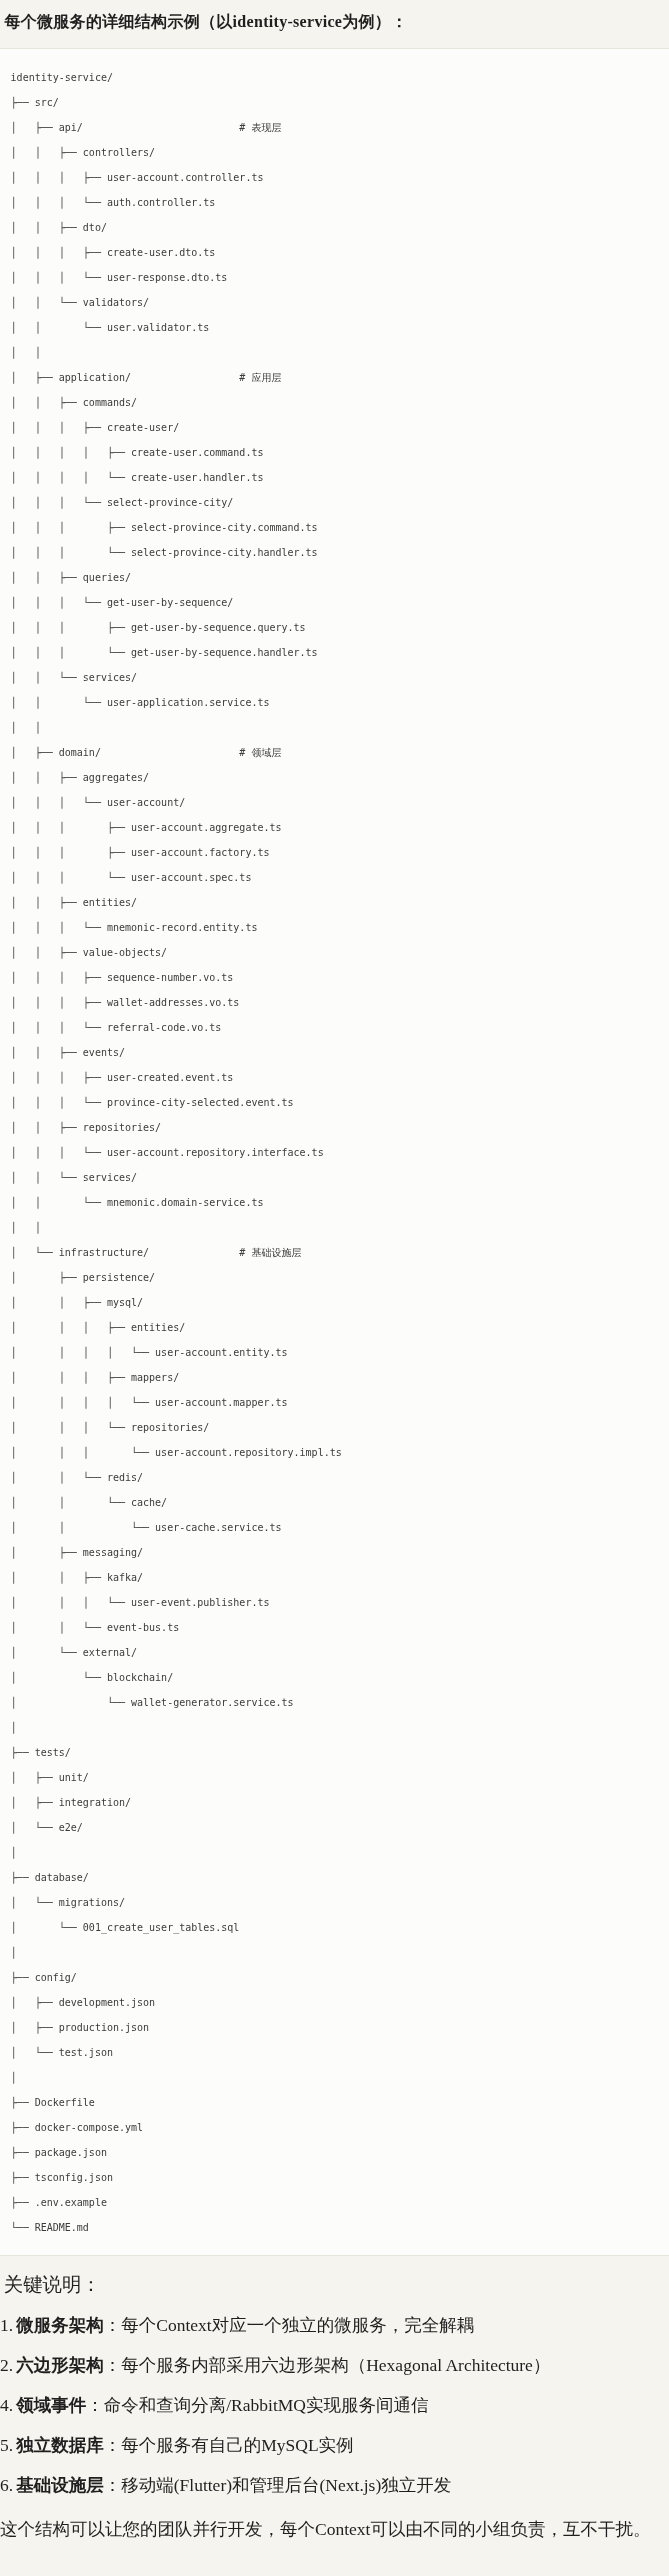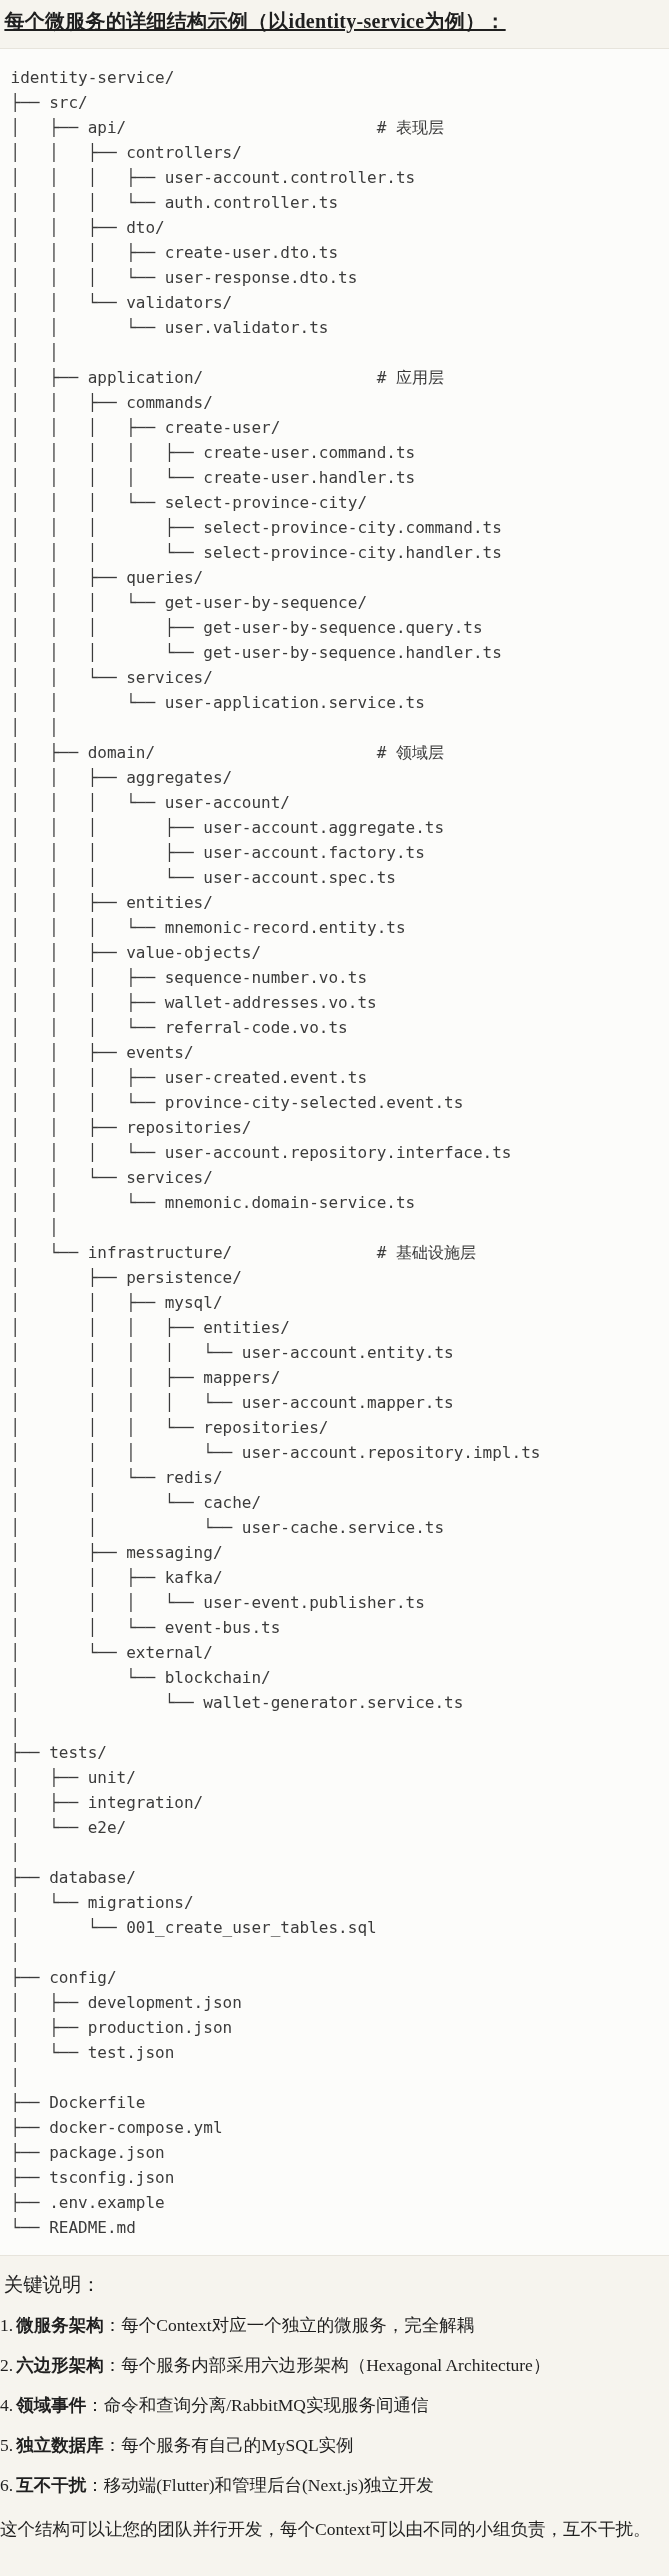--- a/index.html
+++ b/index.html
@@ -15,34 +15,33 @@
     width:669px;
     height:2576px;
     background:var(--page-bg);
     color:var(--text);
     font-family:"Liberation Serif","DejaVu Serif",serif;
     overflow:hidden;
   }
   .doc{width:669px;height:2576px;}
   .title{
     margin:7.5px 0 0 4.4px;
-    font-size:20px;
+    font-size:16px;
     line-height:27.5px;
     font-weight:700;
     letter-spacing:0.3px;
-    text-decoration:underline;
   }
   pre.tree{
     margin:13px 0 0 0;
     border-top:0.6px solid var(--code-border);
     border-bottom:0.6px solid var(--code-border);
     background:var(--code-bg);
     padding:15.6px 10px 15.6px 10.6px;
     font-family:"DejaVu Sans Mono","Liberation Mono",monospace;
-    font-size:16px;
+    font-size:10px;
     line-height:25px;
     color:var(--code-text);
     white-space:pre;
     overflow:hidden;
   }
   pre.tree code{
     font-family:inherit;
     font-size:inherit;
     line-height:inherit;
   }
@@ -162,18 +161,18 @@
 ├── .env.example
 └── README.md</code></pre>
 
   <div class="notes">
     <div class="notes-heading">关键说明：</div>
     <div class="notes-list">
         <div class="note-item"><span class="num">1.</span><span class="term">微服务架构</span><span class="desc">：每个Context对应一个独立的微服务，完全解耦</span></div>
         <div class="note-item"><span class="num">2.</span><span class="term">六边形架构</span><span class="desc">：每个服务内部采用六边形架构（Hexagonal Architecture）</span></div>
         <div class="note-item"><span class="num">4.</span><span class="term">领域事件</span><span class="desc">：命令和查询分离/RabbitMQ实现服务间通信</span></div>
         <div class="note-item"><span class="num">5.</span><span class="term">独立数据库</span><span class="desc">：每个服务有自己的MySQL实例</span></div>
-        <div class="note-item"><span class="num">6.</span><span class="term">互不干扰</span><span class="desc">：移动端(Flutter)和管理后台(Next.js)独立开发</span></div>
+        <div class="note-item"><span class="num">6.</span><span class="term">基础设施层</span><span class="desc">：移动端(Flutter)和管理后台(Next.js)独立开发</span></div>
       </div>
     <p class="closing">这个结构可以让您的团队并行开发，每个Context可以由不同的小组负责，互不干扰。</p>
   </div>
 </div>
 
 
 </body></html>

